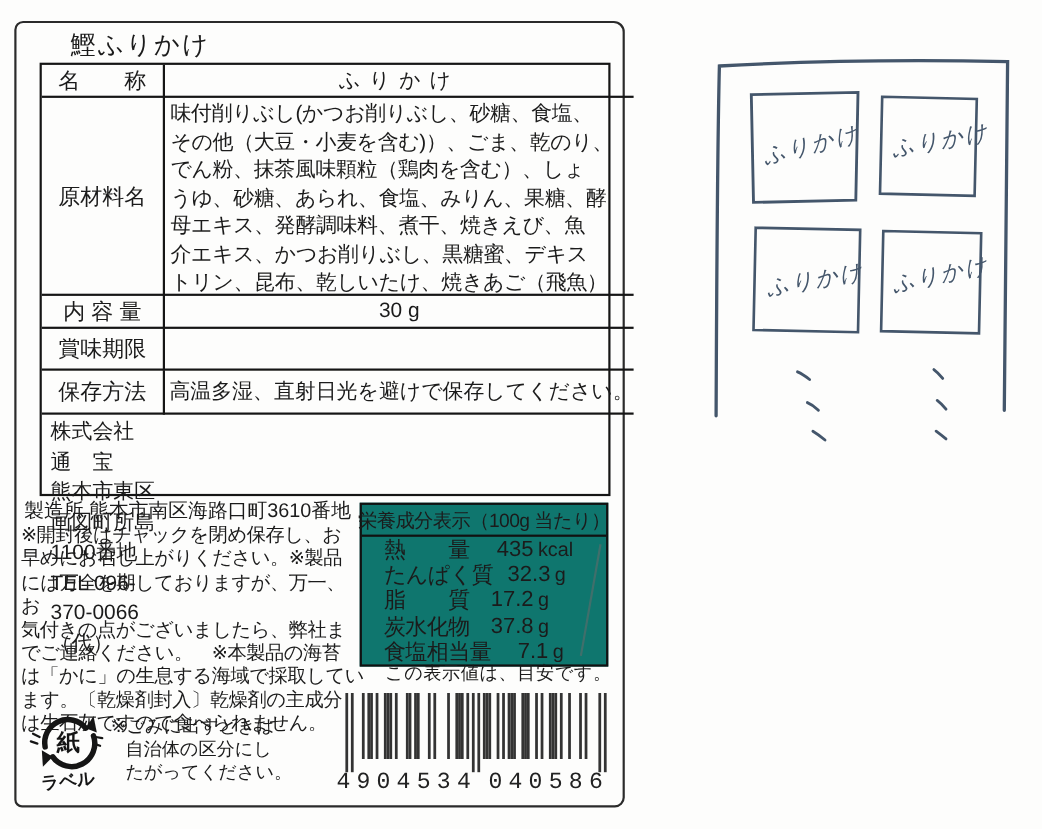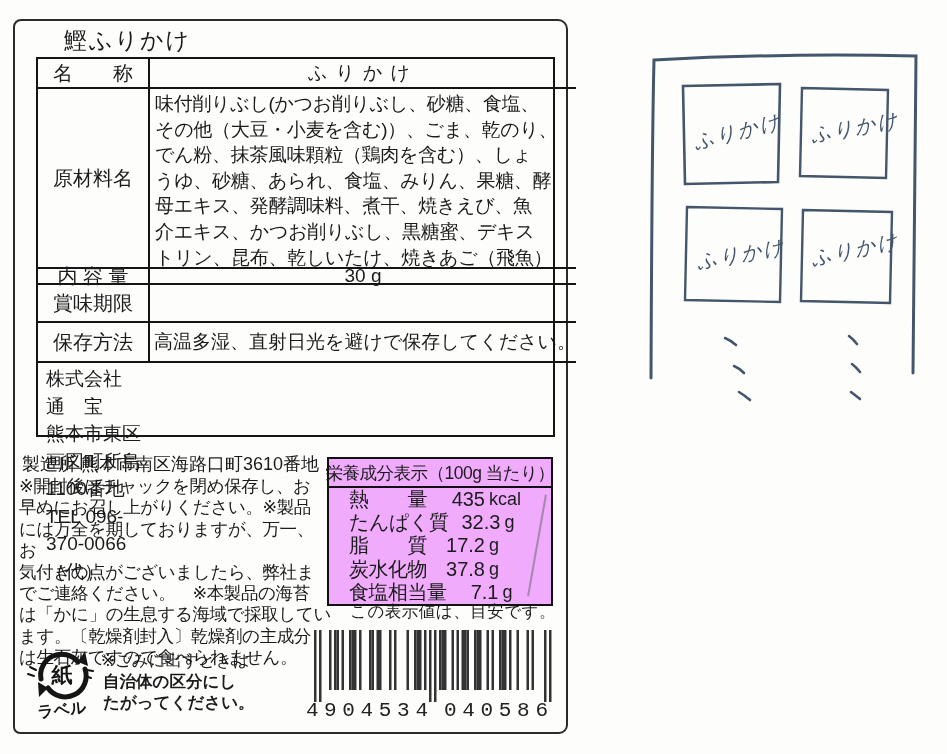--- a/index.html
+++ b/index.html
@@ -25,46 +25,46 @@
   #main-table .cell{border-bottom:2px solid #151515;box-sizing:border-box;}
   #main-table .row-last{border-bottom:none;}
   #main-table .lbl{
     border-right:2px solid #151515;display:flex;align-items:center;justify-content:center;
     font-size:20px;white-space:pre;
   }
   #main-table .val{display:flex;align-items:center;font-size:19px;}
   .val.center{justify-content:center;}
   .h-name{height:30px;}
   .h-ingr{height:180px;}
-  .h-qty{height:16px;}
+  .h-qty{height:30px;}
   .h-exp{height:38px;}
   .h-store{height:40px;}
   .h-maker{height:72px;}
   #ingredients-text{
     font-size:19px;line-height:25.6px;padding:2px 4px 0 5px;letter-spacing:-0.3px;
     align-items:flex-start !important;display:block !important;
   }
   #storage-text{font-size:18.5px;padding-left:4px;white-space:nowrap;}
   #maker-text{
     display:block !important;font-size:19px;line-height:27.5px;padding:2px 0 0 8px;
   }
   .spread{letter-spacing:8px;}
   
   #factory-line{position:absolute;left:22px;top:452px;font-size:18px;white-space:nowrap;}
   #warning-text{
     position:absolute;left:19px;top:476px;width:312px;
     font-size:17.5px;line-height:21.4px;letter-spacing:-0.4px;
   }
   #disposal-block{position:absolute;left:101px;top:650px;font-size:16.5px;line-height:21px;}
-  #disposal-block .indent{margin-left:2px;font-weight:bold;}
+  #disposal-block .indent{margin-left:13px;}
   #recycle-mark{position:absolute;left:25px;top:645px;}
   
   #nutrition-box{
     position:absolute;left:327px;top:457px;width:226px;
-    border:2.5px solid #111;box-sizing:border-box;background:#f0abfc;
+    border:2.5px solid #111;box-sizing:border-box;background:#0f766e;
   }
   #nutrition-header{
     height:27px;border-bottom:2.5px solid #111;display:flex;align-items:center;
     justify-content:center;font-size:17.5px;white-space:nowrap;letter-spacing:-0.5px;
   }
   .nutri-row{
     height:23.2px;display:flex;align-items:center;padding:0 20px;font-size:20px;
   }
   .nutri-label{white-space:pre;letter-spacing:-0.5px;}
   .nutri-fill{flex:1;}

